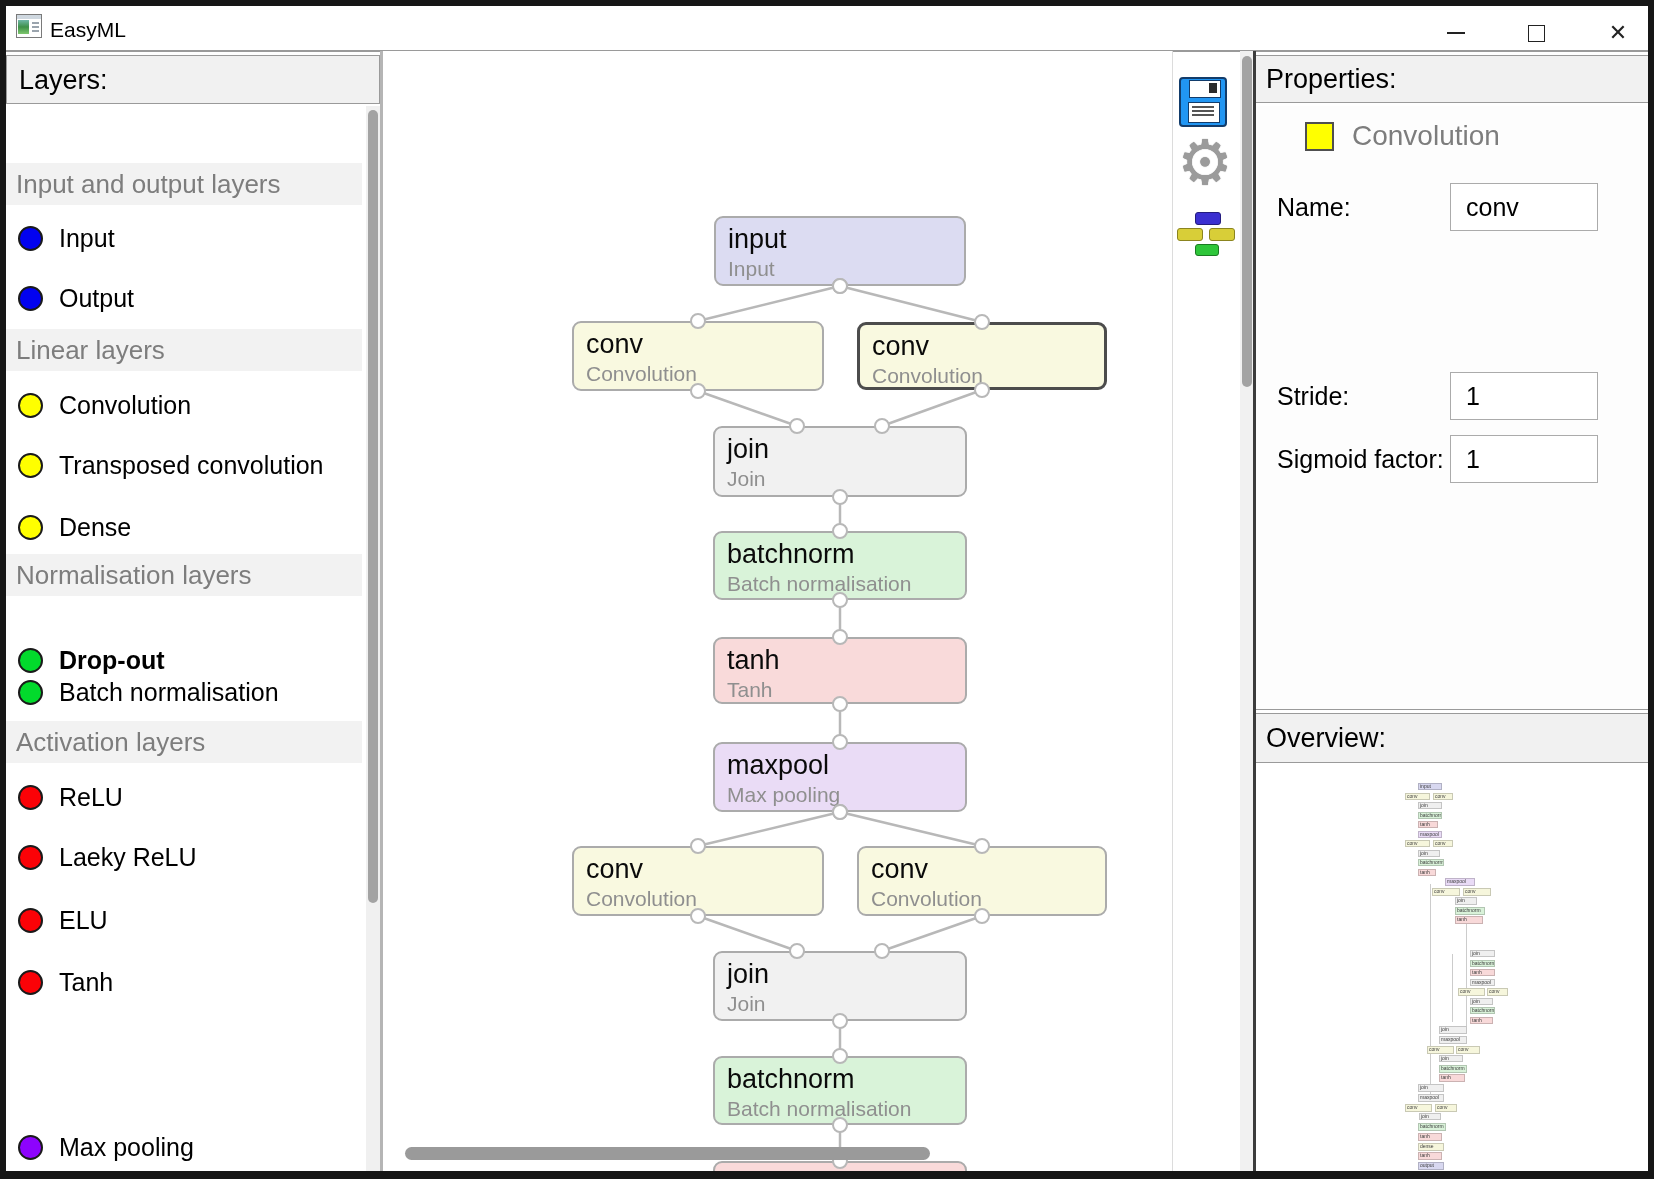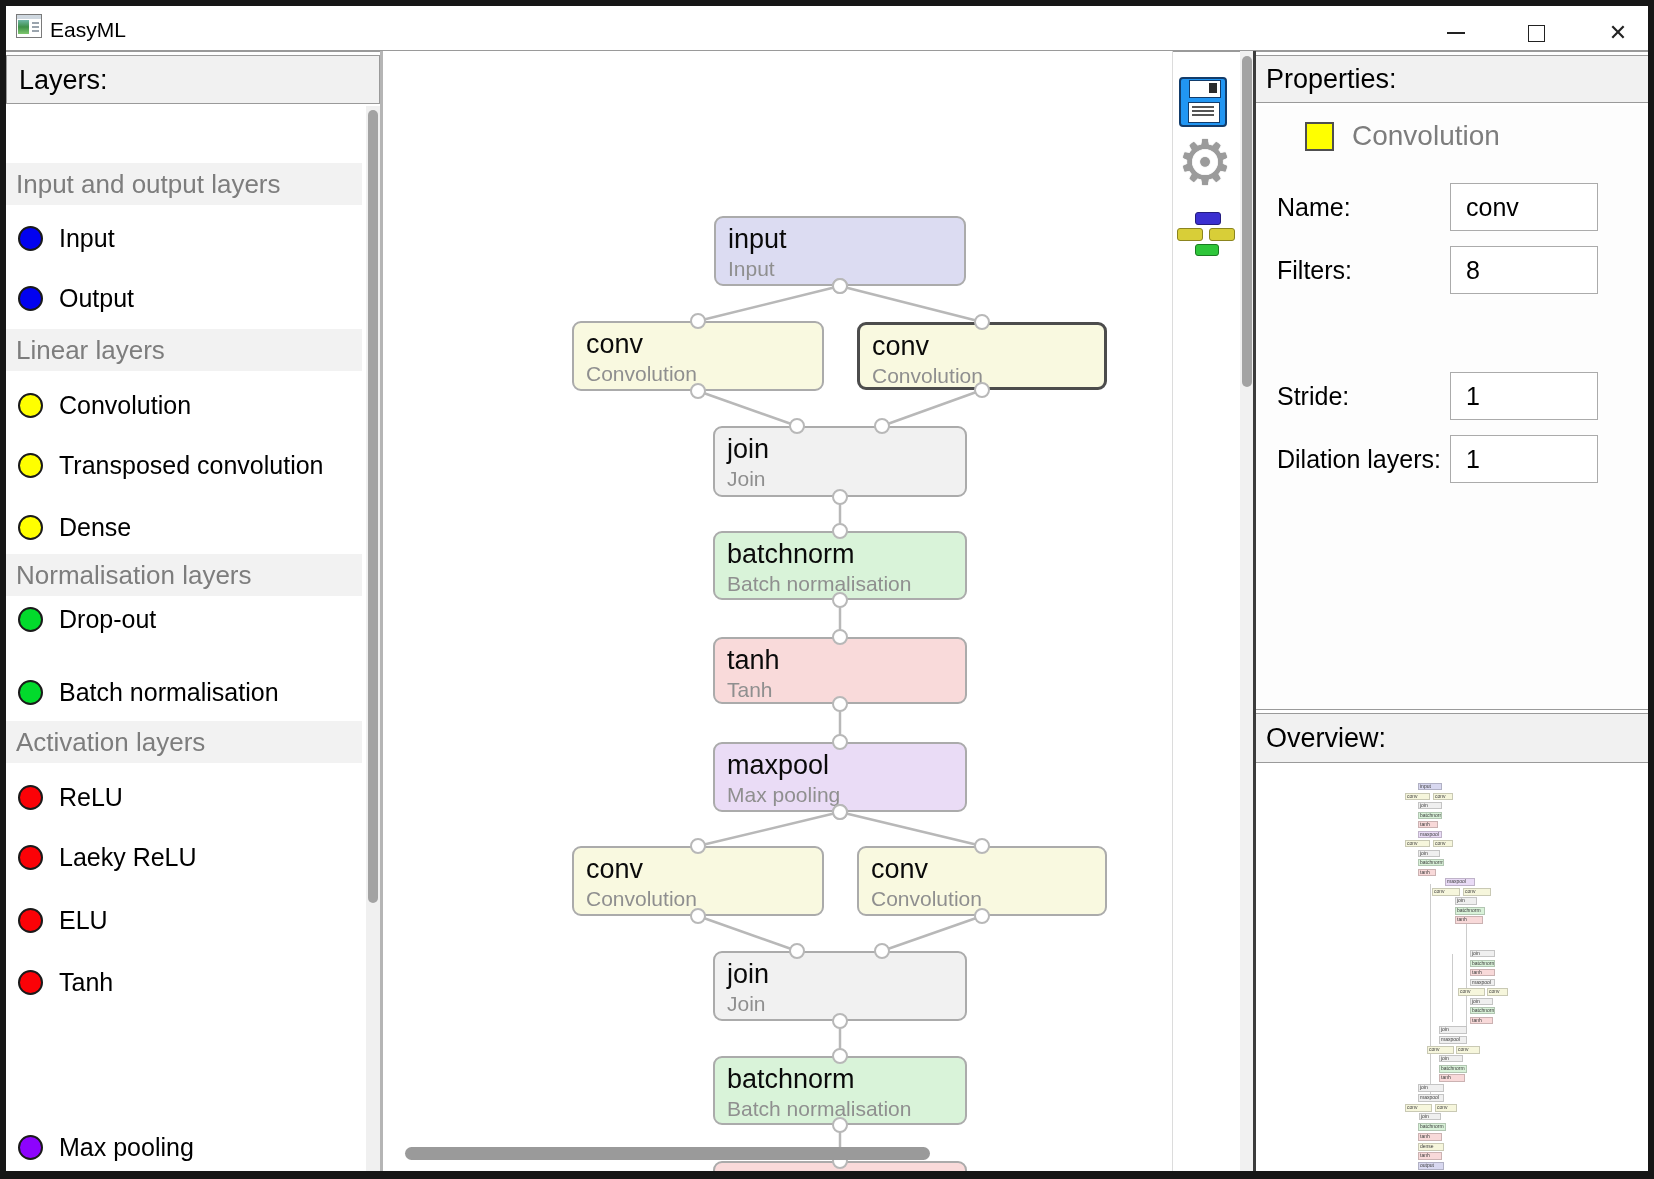--- a/index.html
+++ b/index.html
@@ -141,21 +141,21 @@
     </div>
     <div class="side-item" style="top: 330px;">
       <div class="side-dot" style="background: rgb(255, 255, 0);"></div>
       <div class="lbl">Transposed convolution</div>
     </div>
     <div class="side-item" style="top: 392px;">
       <div class="side-dot" style="background: rgb(255, 255, 0);"></div>
       <div class="lbl">Dense</div>
     </div>
     <div class="side-band" style="top: 448px;">Normalisation layers</div>
-    <div class="side-item" style="top: 484px;">
+    <div class="side-item" style="top: 525px; font-weight: bold;">
       <div class="side-dot" style="background: rgb(2, 218, 44);"></div>
       <div class="lbl">Drop-out</div>
     </div>
     <div class="side-item" style="top: 557px;">
       <div class="side-dot" style="background: rgb(2, 218, 44);"></div>
       <div class="lbl">Batch normalisation</div>
     </div>
     <div class="side-band" style="top: 615px;">Activation layers</div>
     <div class="side-item" style="top: 722px;">
       <div class="side-dot" style="background: rgb(251, 2, 7);"></div>
@@ -301,30 +301,26 @@
 <div class="abs props-header">
   <span>Properties:</span>
 </div>
 <div class="abs props-content" id="props-content">
   <div class="swatch" id="type-swatch" style="background: rgb(255, 255, 0);"></div>
   <div class="type-label">Convolution</div>
 <div class="prop-row" style="top: 77px;">
       <div class="pl">Name:</div>
       <input class="pv" type="text" value="conv" style="">
     </div>
-    <div class="prop-row" style="top: 140px;">
-      <div class="pl">Filters:</div>
-      <input class="pv" type="text" value="8" style="">
-    </div>
     <div class="prop-row" style="top: 266px; padding-left: 36px;">
       <div class="pl">Stride:</div>
       <input class="pv" type="text" value="1" style="">
     </div>
     <div class="prop-row" style="top: 329px;">
-      <div class="pl">Dilation layers:</div>
+      <div class="pl">Sigmoid factor:</div>
       <input class="pv" type="text" value="1" style="">
     </div>
   </div>
 
 <div class="abs overview-header">
   <span>Overview:</span>
 </div>
 <div class="abs overview-map" id="overview-map">
     <div class="mini-line" style="left: 174px; top: 118px; height: 212px;"></div>
     <div class="mini-line" style="left: 210px; top: 155px; height: 107px;"></div>

